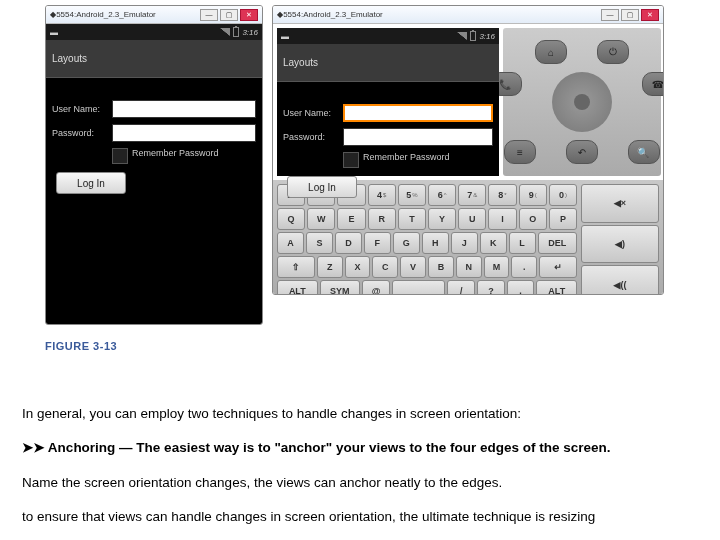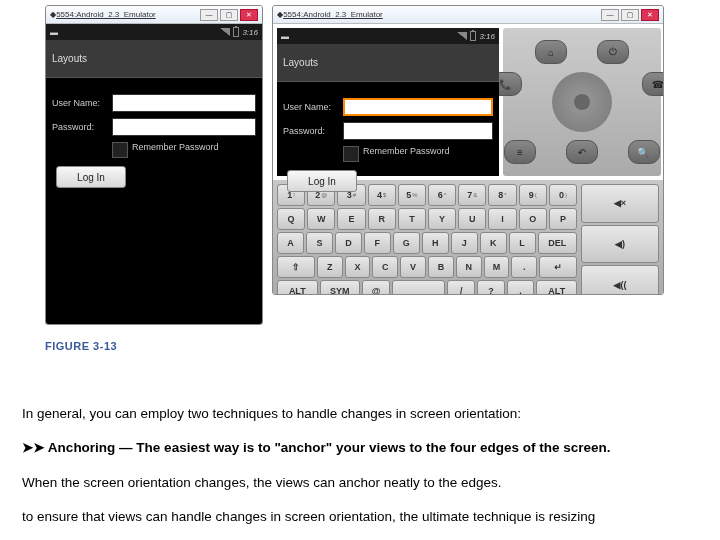--- a/index.html
+++ b/index.html
@@ -5,39 +5,39 @@
   * { box-sizing: border-box; margin: 0; padding: 0; }
   body { width: 720px; height: 540px; font-family: Arial, sans-serif; background: #fff; position: relative; overflow: hidden; }
   
   .figure-area { position: relative; height: 340px; width: 720px; }
   
   .emulator { position: absolute; background: #fff; border: 1px solid #888; border-radius: 3px; overflow: hidden; }
   .emu1 { left: 45px; top: 5px; width: 218px; height: 320px; }
   .emu2 { left: 272px; top: 5px; width: 392px; height: 290px; }
   
   .win-titlebar { height: 18px; background: linear-gradient(#fafcff, #e4edf8); border-bottom: 1px solid #bbb; display: flex; align-items: center; padding: 0 4px; font-size: 8px; color: #333; }
-  .win-titlebar .title { flex: 1; text-decoration: underline; }
+  .win-titlebar .title { flex: 1; }
   .win-btns { display: flex; gap: 2px; }
   .win-btn { width: 18px; height: 12px; border: 1px solid #999; font-size: 7px; display: flex; align-items: center; justify-content: center; background: #eee; }
   .win-btn.close { background: #d35; color: #fff; border-color: #a13; }
   
   .phone-screen { background: #000; position: relative; }
   .emu1 .phone-screen { height: 302px; margin: 0; }
   .emu2 .phone-screen { height: 148px; width: 222px; margin: 4px; float: left; }
   
   .status-bar { height: 16px; background: #1a1a1a; display: flex; align-items: center; padding: 0 4px; color: #ccc; font-size: 8px; }
   .status-left { flex: 1; display: flex; gap: 3px; }
   .status-right { display: flex; gap: 3px; align-items: center; font-style: italic; }
   .sig-icon { width: 10px; height: 8px; background: linear-gradient(to top right, transparent 48%, #888 52%); }
   .bat-icon { width: 6px; height: 10px; border: 1px solid #888; position: relative; }
   .bat-icon::before { content: ''; position: absolute; top: -2px; left: 1px; width: 2px; height: 1px; background: #888; }
   
   .app-title { background: #3a3a3a; color: #ddd; padding: 13px 6px; font-size: 10px; border-bottom: 1px solid #555; }
   
-  .form-area { padding: 16px 6px; font-size: 9px; color: #ccc; }
+  .form-area { padding: 22px 6px; font-size: 9px; color: #ccc; }
   .form-row { display: flex; align-items: center; margin-bottom: 6px; }
   .form-label { width: 60px; font-size: 9px; }
   .form-input { flex: 1; height: 18px; background: #fff; border: 1px solid #333; }
   .form-input.focused { border: 2px solid #f80; }
   
   .checkbox-row { display: flex; align-items: flex-start; margin: 4px 0 8px 60px; gap: 4px; }
   .checkbox { width: 16px; height: 16px; background: #222; border: 1px solid #555; }
   .check-label { font-size: 9px; color: #ccc; }
   
   .login-btn { width: 70px; height: 22px; background: linear-gradient(#f8f8f8,#d8d8d8); border: 1px solid #888; border-radius: 3px; font-size: 10px; display: flex; align-items: center; justify-content: center; margin-left: 4px; color: #222; }
@@ -233,15 +233,15 @@
       </div>
     </div>
   </div>
 
   <div class="figure-label">FIGURE 3-13</div>
 </div>
 
 <div class="text-block">
   <p>In general, you can employ two techniques to handle changes in screen orientation:</p>
   <p><b>➤➤ Anchoring — The easiest way is to "anchor" your views to the four edges of the screen.</b></p>
-  <p>When the screen orientation changes, the views can anchor neatly to the edges.</p>
+  <p>Name the screen orientation changes, the views can anchor neatly to the edges.</p>
   <p>to ensure that views can handle changes in screen orientation, the ultimate technique is resizing</p>
 </div>
 
 </body></html>

